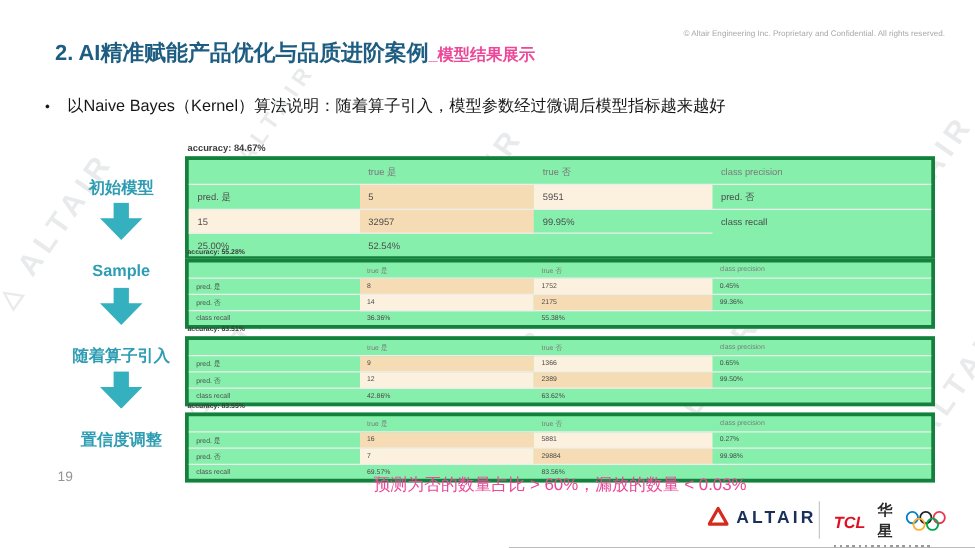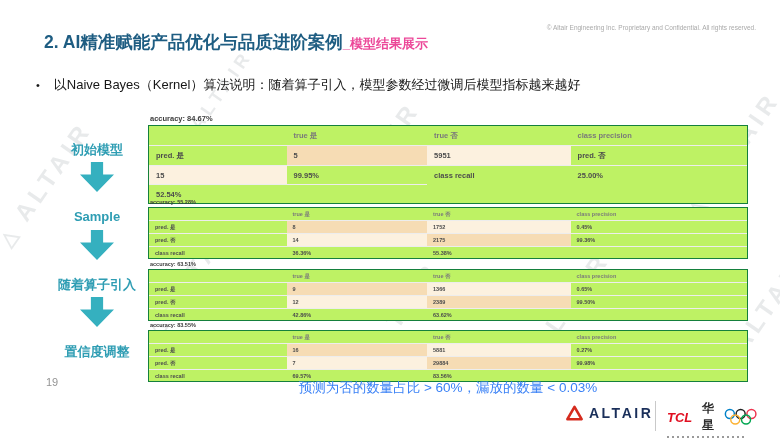--- a/index.html
+++ b/index.html
@@ -29,31 +29,31 @@
   .arrow{position:absolute;left:80px;width:34px;height:30px;background:#35b0bf;
          clip-path:polygon(32% 0,68% 0,68% 42%,100% 42%,50% 100%,0 42%,32% 42%);}
   .ar0{top:162px;} .ar1{top:230px;} .ar2{top:297px;}
 
   
   .ctable{position:absolute;left:148px;width:600px;}
   .t0{top:114px;} .t1{top:199px;} .t2{top:261px;} .t3{top:322px;}
   .acc{font-weight:bold;color:#3c3c3c;margin:0 0 2px 2px;}
   .t0 .acc{font-size:7.5px;} .t1 .acc,.t2 .acc,.t3 .acc{font-size:5.5px;}
   .tbl{display:grid;grid-template-columns:23% 23.5% 24% 29.5%;
-       border:1px solid #15803d;background:#bef264;font-weight:bold;}
+       border:3px solid #15803d;background:#86efac;}
   .cell{border-bottom:1px solid #ededed;color:#4c4c4c;overflow:hidden;white-space:nowrap;}
   .t0 .cell{font-size:7.5px;padding:4.5px 7px;}
   .t1 .cell,.t2 .cell,.t3 .cell{font-size:5.5px;padding:2.5px 6px;}
   .cell.head{color:#7a7a7a;}
   .cell.last{border-bottom:none;}
   .hl-strong{background:#f6dcb4;}
   .hl-soft{background:#fcf1df;}
 
   .conclusion{position:absolute;left:148px;top:379px;width:600px;text-align:center;
-              font-size:13.5px;color:#3b82f6;}
+              font-size:13.5px;color:#ec4899;}
 
   .page-num{position:absolute;left:46px;top:376px;font-size:11px;color:#949494;}
 
   
   .altair-logo{position:absolute;left:566px;top:405px;display:flex;align-items:center;gap:6px;}
   .altair-word{font-size:14px;font-weight:bold;color:#1a2f5a;letter-spacing:2.5px;}
   .logo-sep{position:absolute;left:655px;top:401px;width:1px;height:30px;background:#c9c9c9;}
   .tcl-block{position:absolute;left:667px;top:400px;width:92px;}
   .tcl-row{display:flex;align-items:center;gap:4px;}
   .tcl-word{font-size:13px;font-weight:bold;color:#e10f21;font-style:italic;}
@@ -96,20 +96,21 @@
     <div class="tbl">
         <div class="cell head"></div>
         <div class="cell head">true 是</div>
         <div class="cell head">true 否</div>
         <div class="cell head">class precision</div>
         <div class="cell rowlab">pred. 是</div>
         <div class="cell val hl-strong">5</div>
         <div class="cell val hl-soft">5951</div>
         <div class="cell rowlab">pred. 否</div>
         <div class="cell val hl-soft">15</div>
+        <div class="cell val hl-strong">32957</div>
         <div class="cell val">99.95%</div>
         <div class="cell rowlab last">class recall</div>
         <div class="cell val last">25.00%</div>
         <div class="cell val last">52.54%</div>
         <div class="cell val last"></div>
       </div>
   </div>
   <div class="ctable t1">
     <div class="acc">accuracy: 55.28%</div>
     <div class="tbl">

